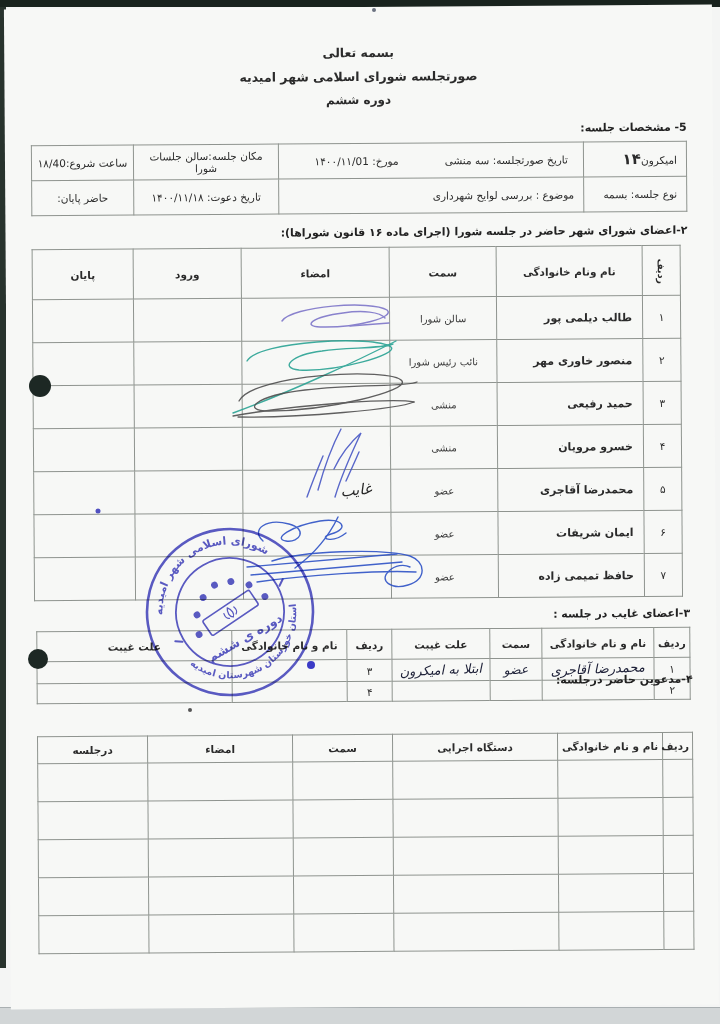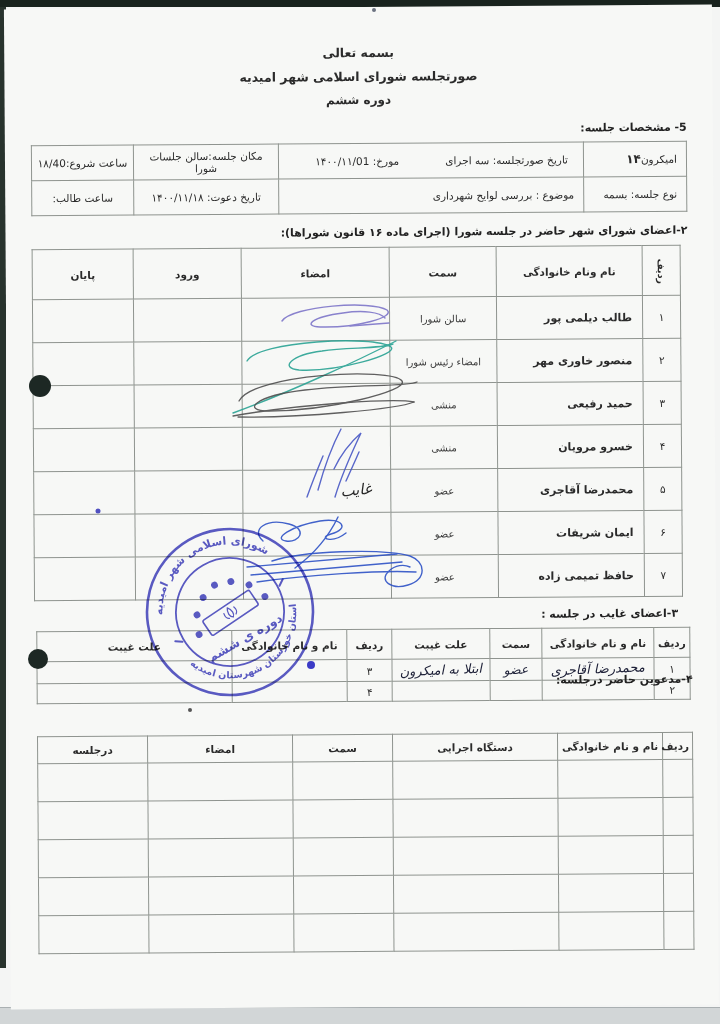--- a/index.html
+++ b/index.html
@@ -29,21 +29,21 @@
   td,th{border:1px solid #8f948f;font-size:10.5px;font-weight:normal;
         text-align:center;vertical-align:middle;padding:0 3px;overflow:visible;
         color:#2b2b2b;}
   th{font-weight:bold;font-size:10.5px;}
   .cell-right{text-align:right;padding-right:9px;}
   .name-cell{font-weight:bold;font-size:11px;text-align:right;padding-right:10px;}
   .pos-cell{font-size:10px;color:#3a3a3a;}
   .no-cell{font-size:10.5px;}
   .vertical-label{display:inline-block;transform:rotate(90deg);font-size:9.5px;font-weight:bold;white-space:nowrap;}
   .flex-cell{display:flex;justify-content:flex-start;gap:46px;padding-right:12px;align-items:center;height:100%;}
-  .minutes-no{font-weight:bold;font-size:12px;}
+  .minutes-no{font-weight:bold;font-size:15px;}
 
   .handwriting{font-style:italic;color:#20233a;font-size:12.5px;transform:rotate(-2deg);display:inline-block;white-space:nowrap;}
   .hw-big{font-size:13px;}
   #absent-note{
     position:absolute;left:333px;top:474px;font-size:15px;font-style:italic;
     color:#262626;transform:rotate(-6deg);letter-spacing:1px;direction:rtl;
   }
   #overlay{position:absolute;left:0;top:0;width:720px;height:1024px;pointer-events:none;}
   #overlay path{fill:none;stroke-linecap:round;}
   .stamp-text{font-family:"DejaVu Sans",sans-serif;fill:#4545c1;}
@@ -69,32 +69,32 @@
         <col style="width:145px">
         <col style="width:102px">
       </colgroup>
     <tbody>
         <tr style="height:35px;">
       <td class="cell-right">
         <span>امیکرون</span><span class="minutes-no">۱۴</span>
       </td>
       <td>
         <div class="flex-cell">
-          <span>تاریخ صورتجلسه:  سه اجرای</span>
+          <span>تاریخ صورتجلسه:  سه منشی</span>
           <span>مورخ:   ۱۴۰۰/۱۱/01</span>
         </div>
       </td>
       <td>مکان جلسه:سالن جلسات شورا</td>
       <td>ساعت شروع:۱۸/40</td>
     </tr>
     <tr style="height:35px;">
       <td class="cell-right">نوع جلسه: بسمه</td>
       <td class="cell-right">موضوع : بررسی لوایح شهرداری</td>
       <td>تاریخ دعوت: ۱۴۰۰/۱۱/۱۸</td>
-      <td>ساعت طالب:</td>
+      <td>حاضر پایان:</td>
     </tr>
   </tbody>
     </table>
 
   <div class="sec-heading" style="top:219px;right:26px;">۲-اعضای شورای شهر حاضر در جلسه شورا (اجرای ماده ۱۶ قانون شوراها):</div>
   <table style="top:240px;right:33px;width:648px;">
     <colgroup>
         <col style="width:38px">
         <col style="width:146px">
         <col style="width:107px">
@@ -115,21 +115,21 @@
       <td class="no-cell">۱</td>
       <td class="name-cell">طالب دیلمی پور</td>
       <td class="pos-cell">سالن شورا</td>
       <td></td>
           <td></td>
           <td></td>
     </tr>
     <tr style="height:43px;">
       <td class="no-cell">۲</td>
       <td class="name-cell">منصور خاوری مهر</td>
-      <td class="pos-cell">امضاء رئیس شورا</td>
+      <td class="pos-cell">نائب رئیس شورا</td>
       <td></td>
           <td></td>
           <td></td>
     </tr>
     <tr style="height:43px;">
       <td class="no-cell">۳</td>
       <td class="name-cell">حمید رفیعی</td>
       <td class="pos-cell">منشی</td>
       <td></td>
           <td></td>
@@ -165,21 +165,21 @@
       <td class="pos-cell">عضو</td>
       <td></td>
           <td></td>
           <td></td>
     </tr>
   </tbody>
     </table>
 
   <div id="absent-note">غایب</div>
 
-  <div class="sec-heading" style="top:602px;right:38px;">۳-اعضای غایب در جلسه :</div>
+  <div class="sec-heading" style="top:602px;right:26px;">۳-اعضای غایب در جلسه :</div>
   <table style="top:622px;right:26px;width:653px;">
     <colgroup>
         <col style="width:36px">
         <col style="width:112px">
         <col style="width:52px">
         <col style="width:98px">
         <col style="width:45px">
         <col style="width:115px">
         <col style="width:195px">
       </colgroup>

